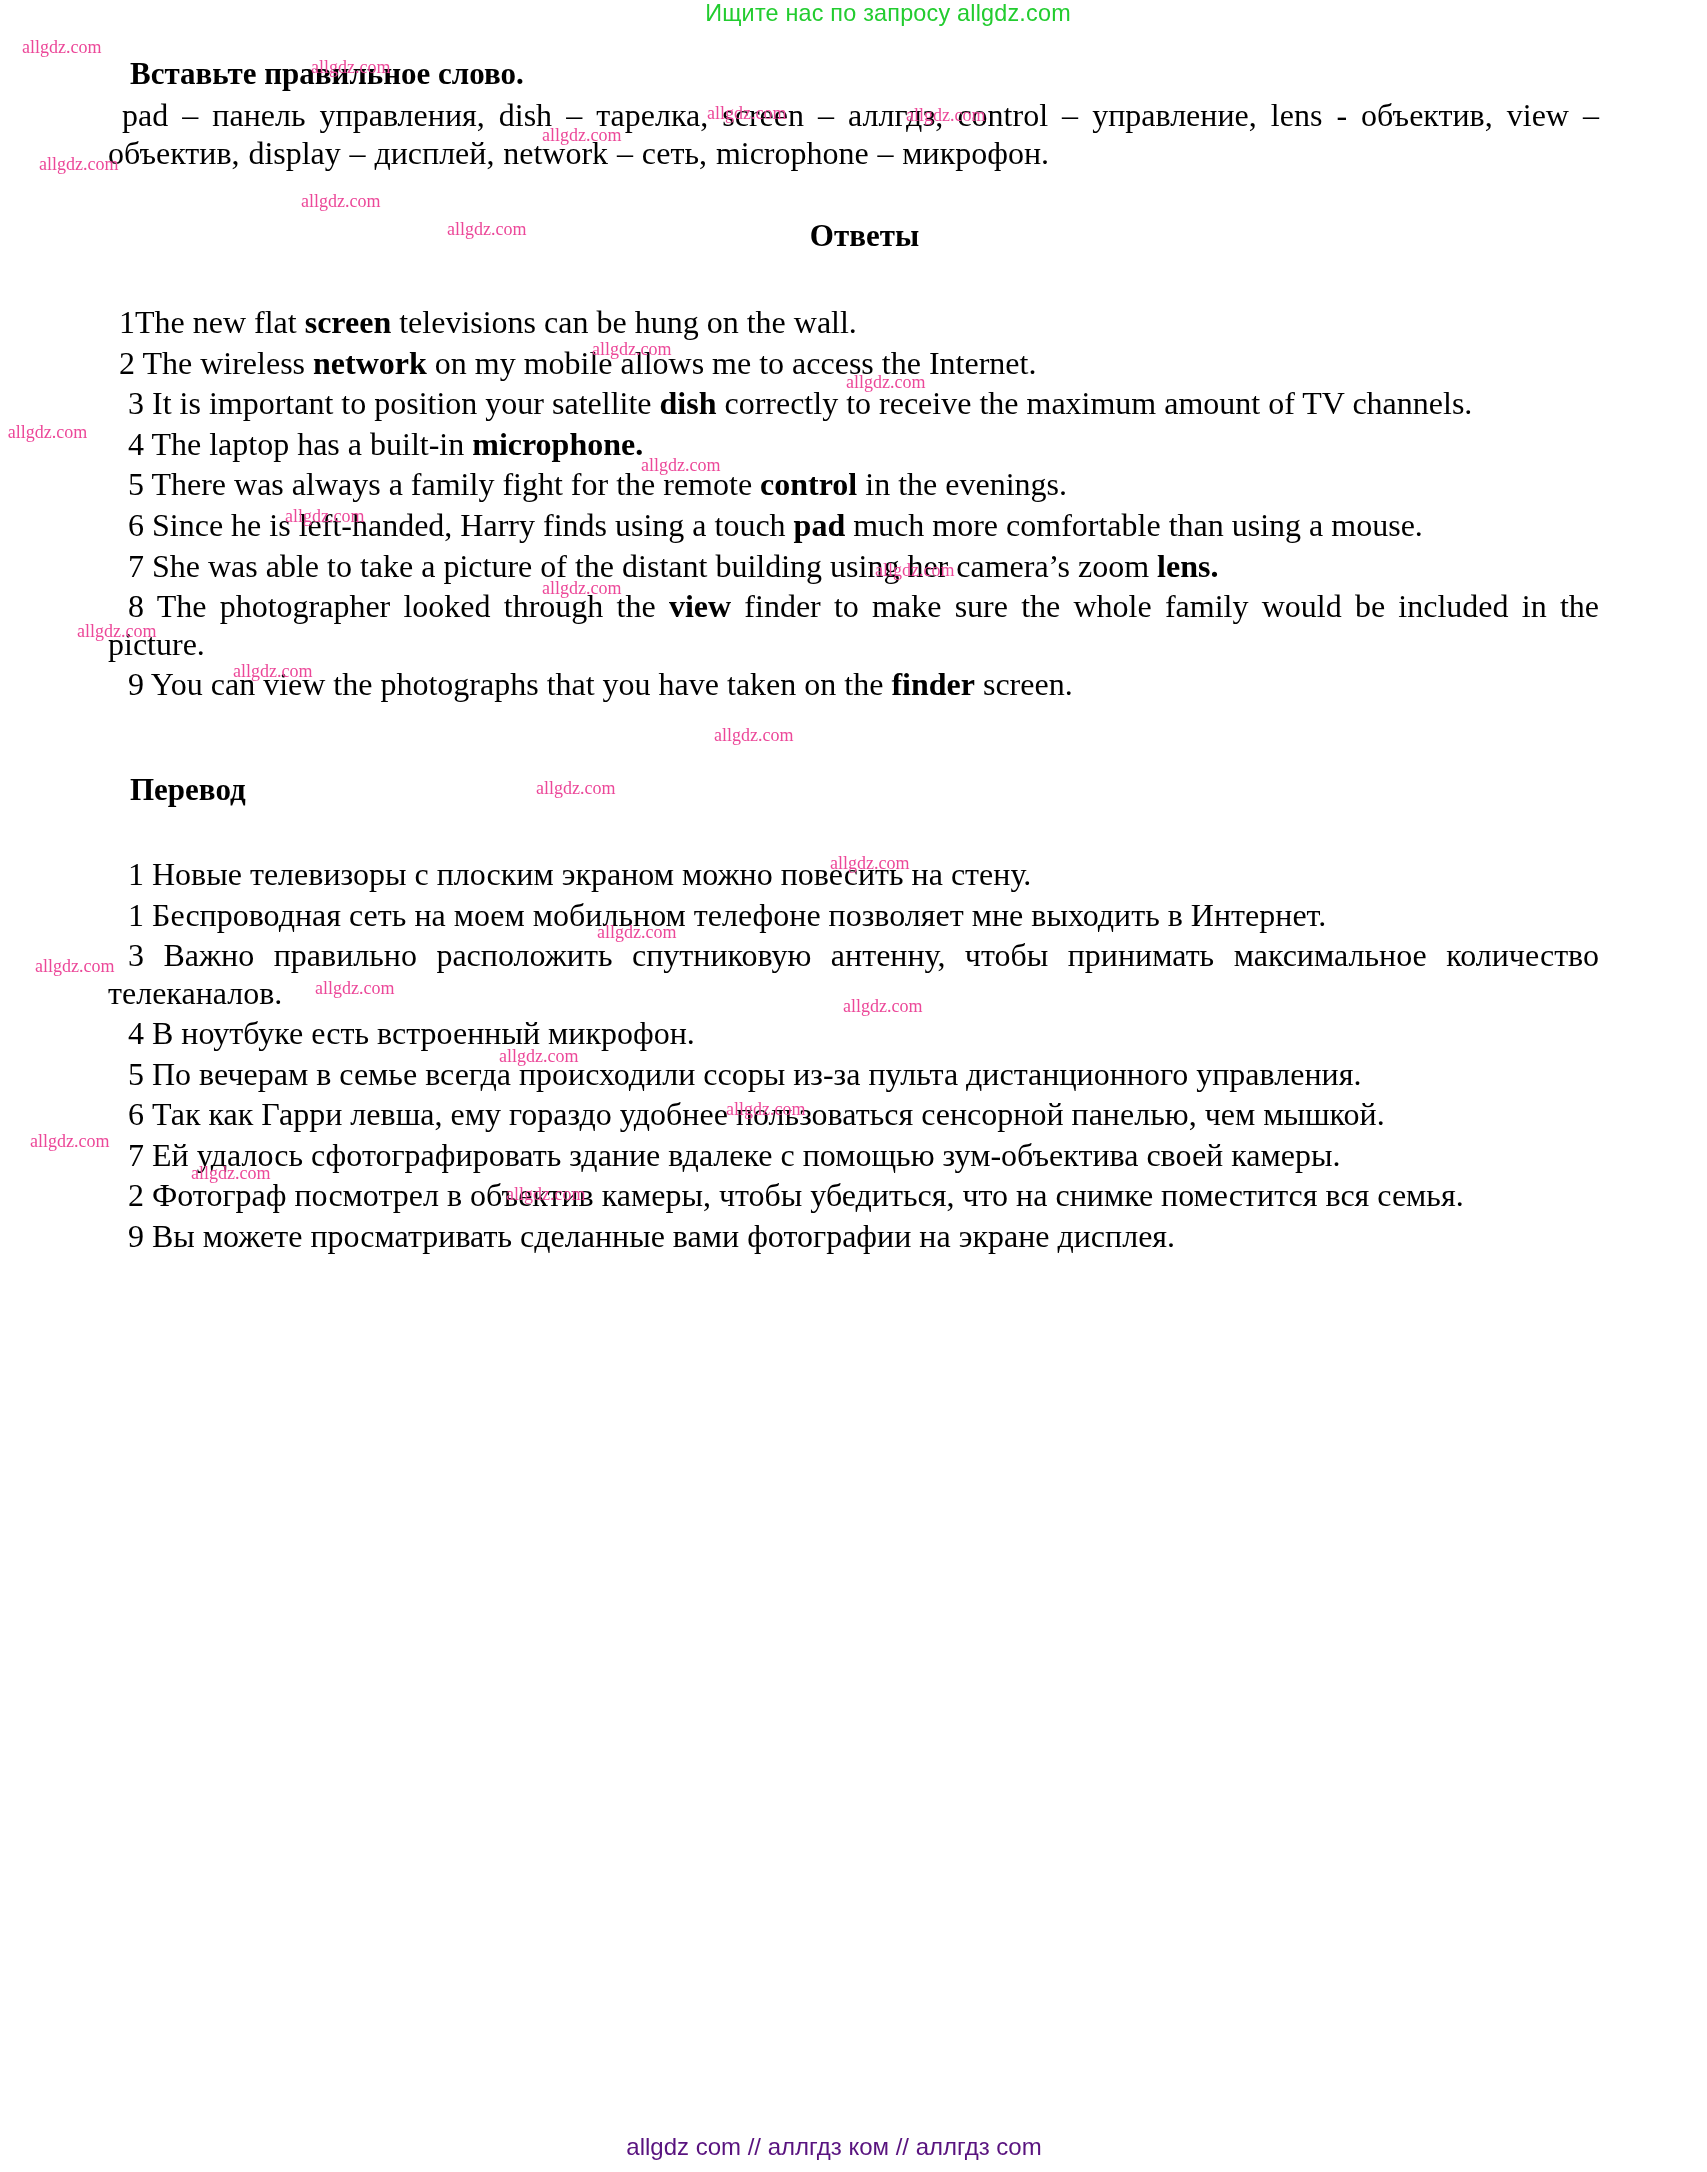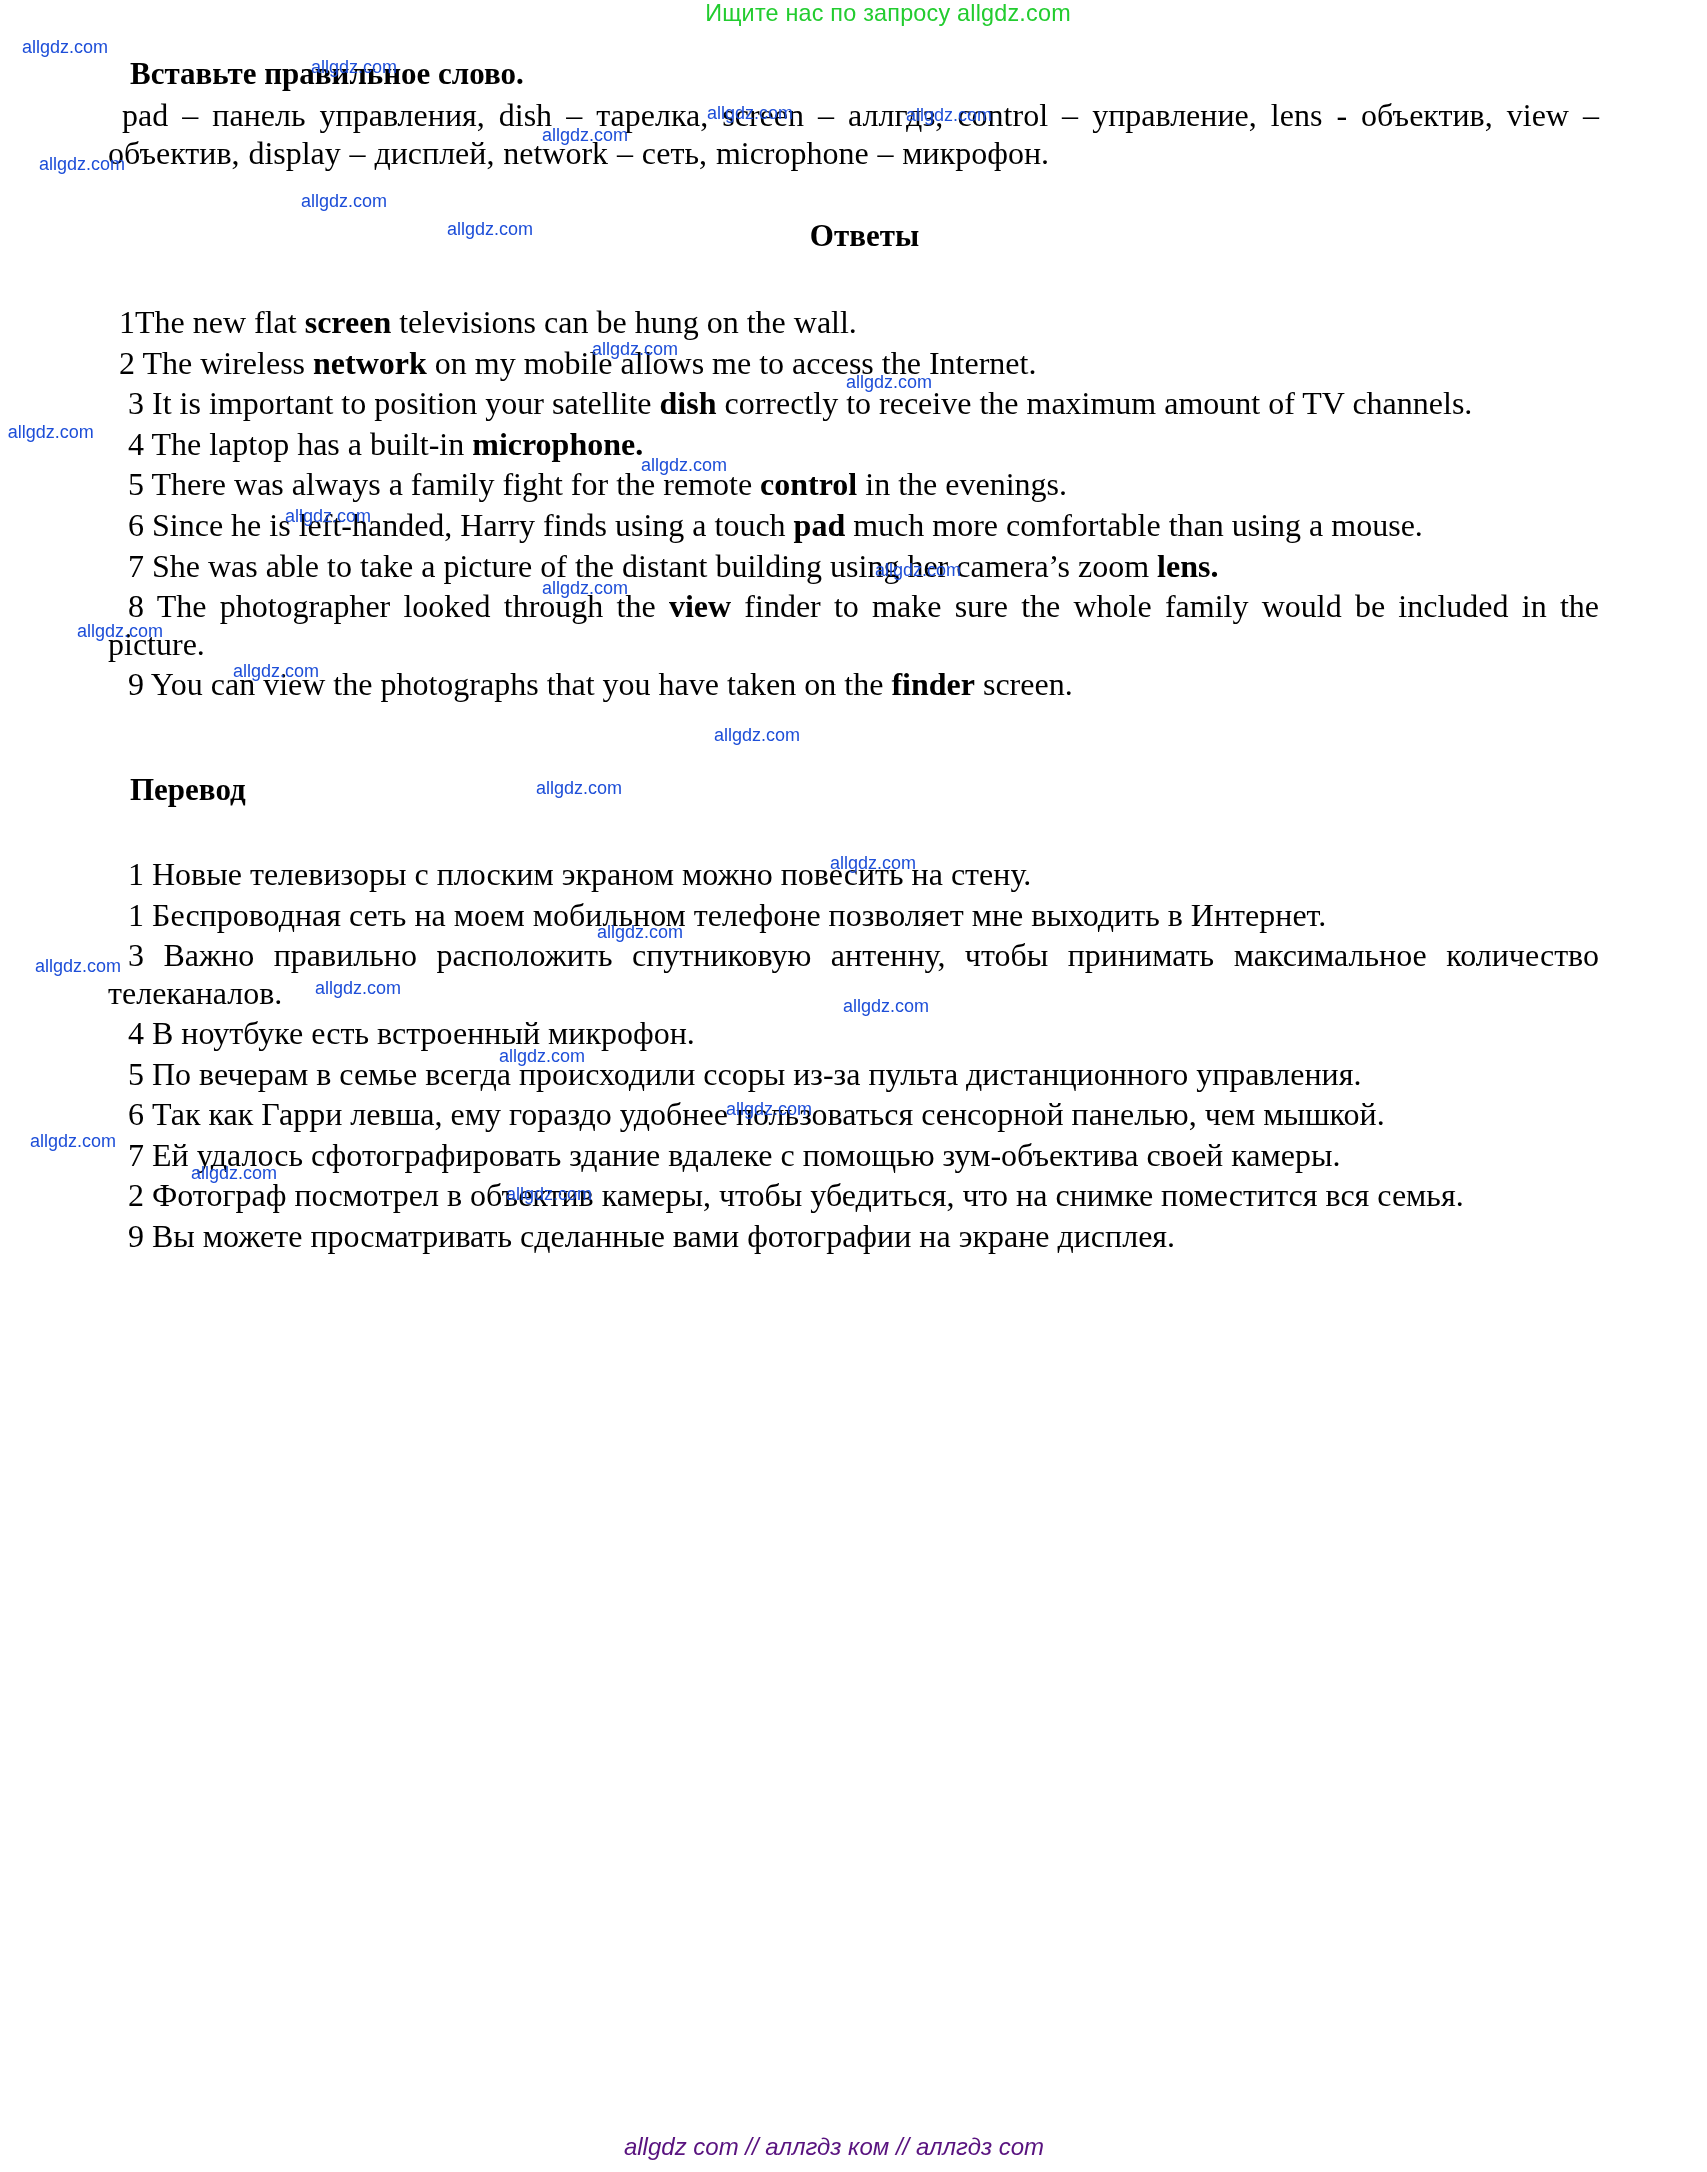--- a/index.html
+++ b/index.html
@@ -89,39 +89,38 @@
   .item.tight { text-indent: 11px; }
 
   .answers-block { margin-top: 50px; }
   .translation-block { margin-top: 47px; }
 
   b { font-weight: bold; }
 
   
   .wm {
     position: absolute;
-    font-family: Liberation Sans, sans-serif;
+    font-family: Liberation Serif, serif;
     font-size: 18px;
-    color: #1d4ed8;
+    color: #ec4899;
     white-space: nowrap;
     pointer-events: none;
   }
 
   
   .footer {
     position: absolute;
     left: 0;
     top: 2133px;
     width: 1668px;
     text-align: center;
     font-family: "Liberation Sans", "DejaVu Sans", sans-serif;
     font-size: 24px;
     color: #59137f;
     white-space: nowrap;
-    font-style: italic;
   }
 </style>
 </head>
 <body>
 
 <div class="page">
 
   <div class="promo-header">Ищите нас по запросу allgdz.com</div>
 
   <div class="content">

